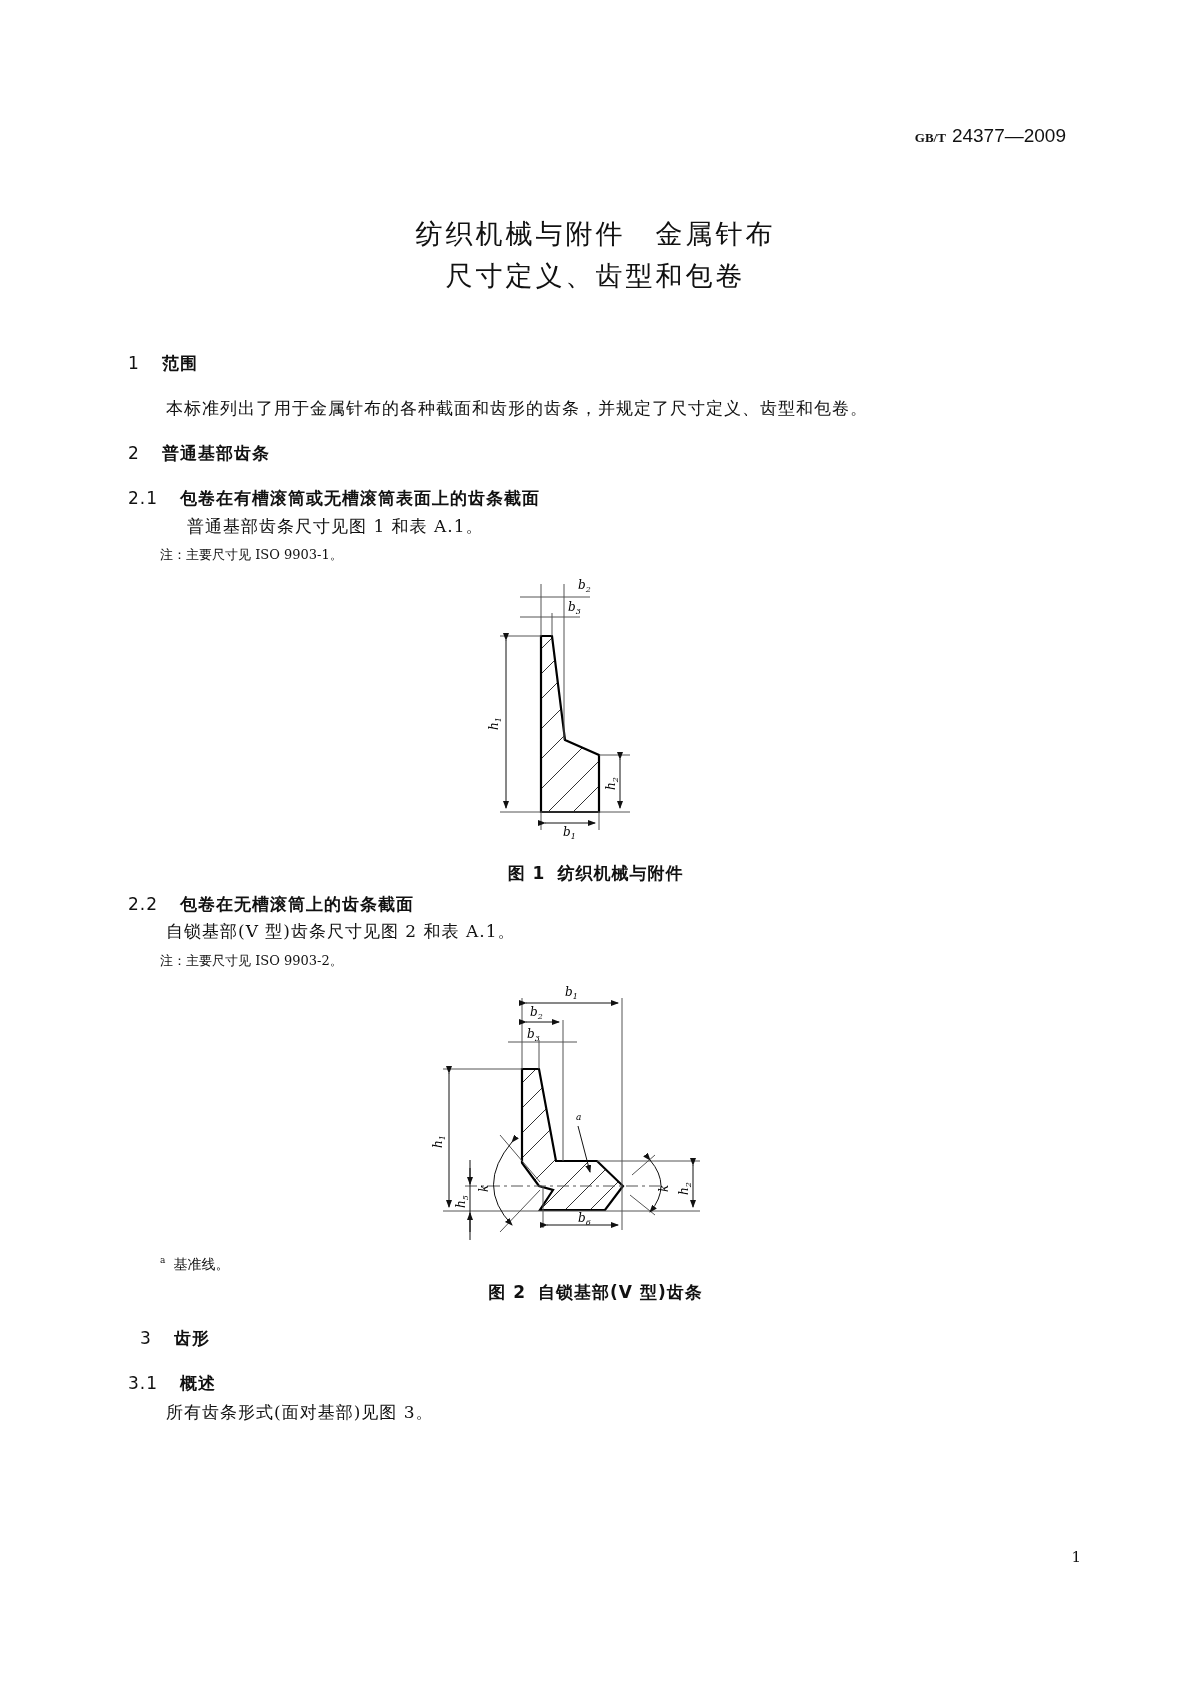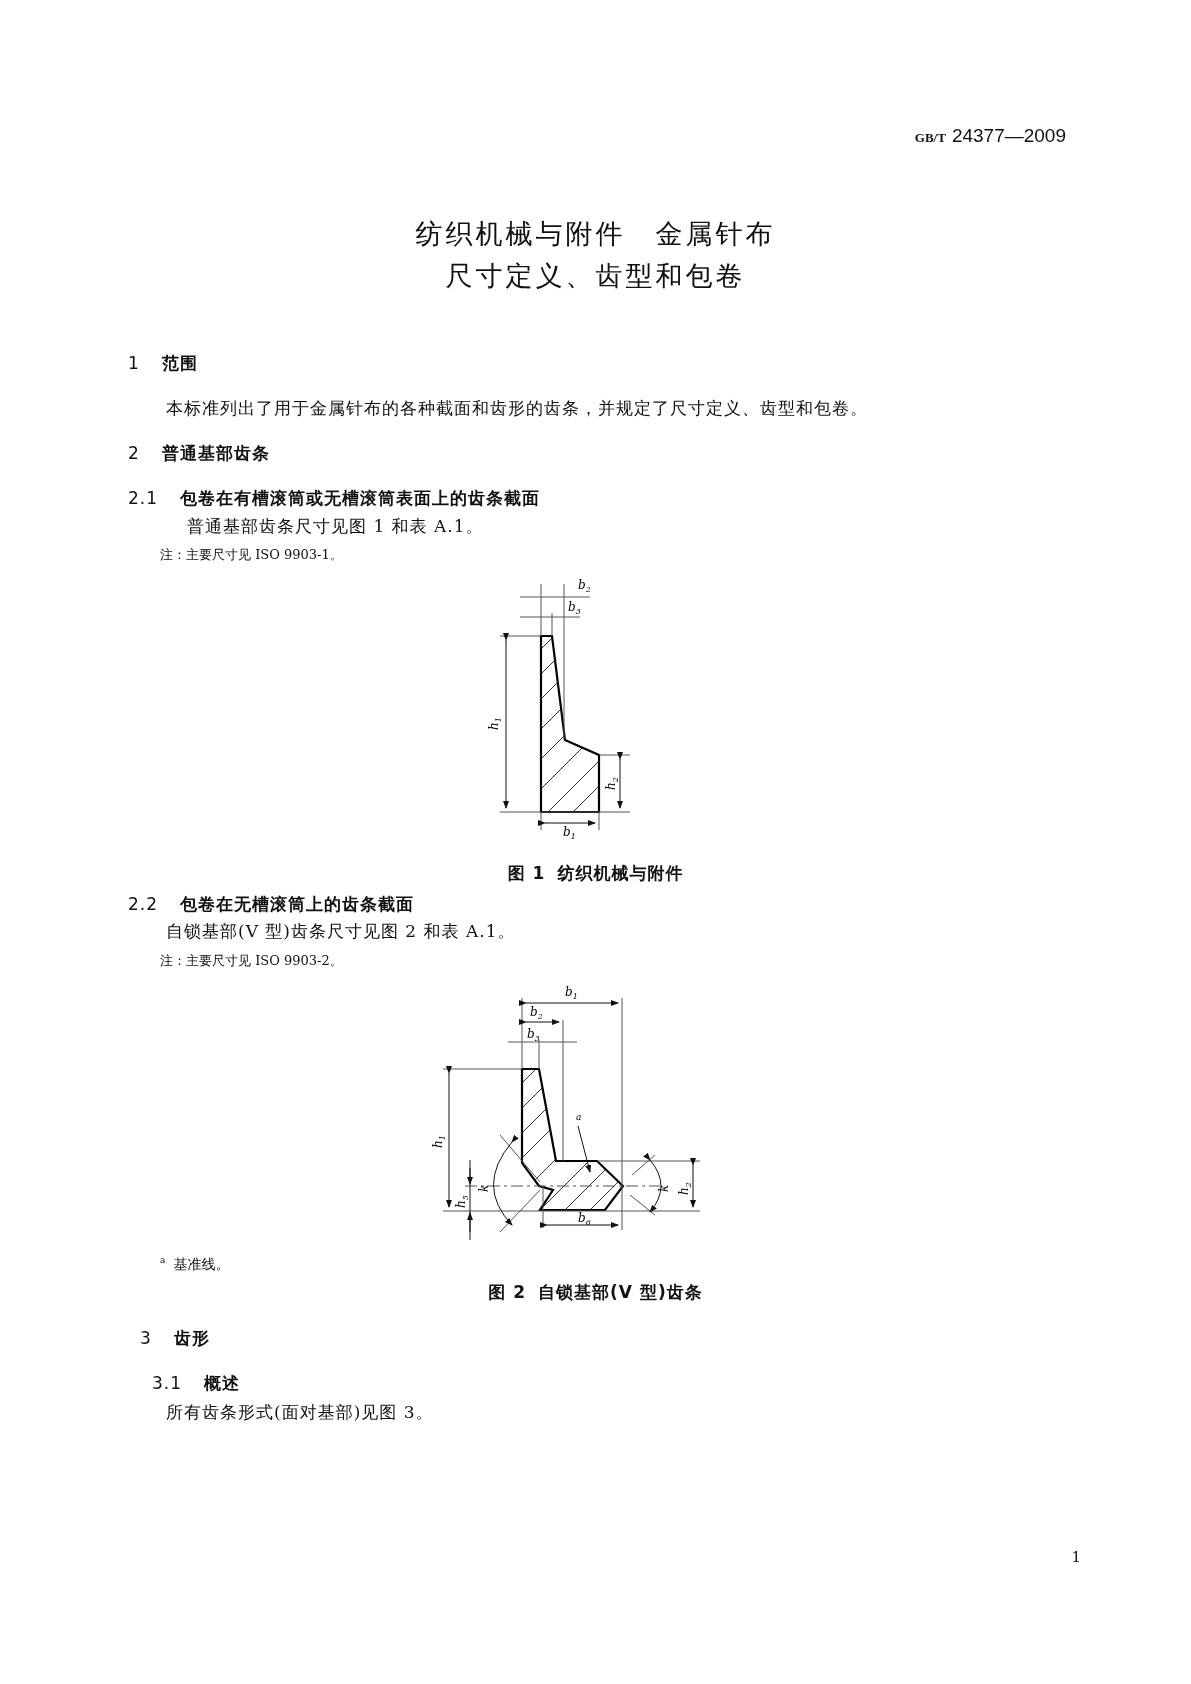--- a/index.html
+++ b/index.html
@@ -174,18 +174,18 @@
   <sup style="font-size:9px; margin-right:8px;">a</sup><span>基准线。</span>
 </div>
 
 <div class="abs caption" style="top:1281px;">
   <span class="n">图 2</span><span>自锁基部(V 型)齿条</span>
 </div>
 
 <div class="abs h1" style="left:140px; top:1327px;">
   <span class="n">3</span><span>齿形</span>
 </div>
-<div class="abs h1 h2" style="left:128px; top:1372px;margin-left:24px;">
+<div class="abs h1 h2" style="left:128px; top:1372px;">
   <span class="n">3.1</span><span>概述</span>
 </div>
 <div class="abs para" style="left:166px; top:1401px;">所有齿条形式(面对基部)见图 3。</div>
 
 <div class="abs page-num">1</div>
 
 </body></html>

